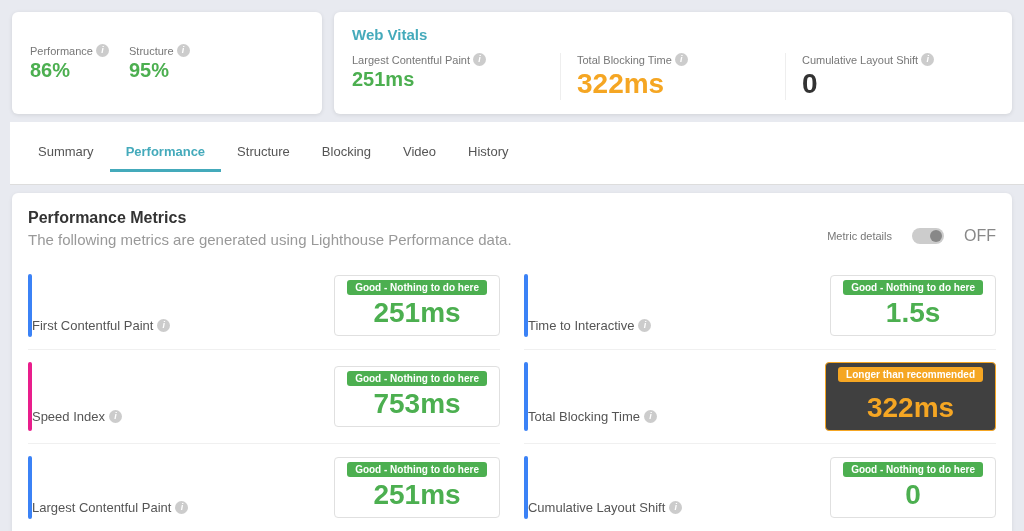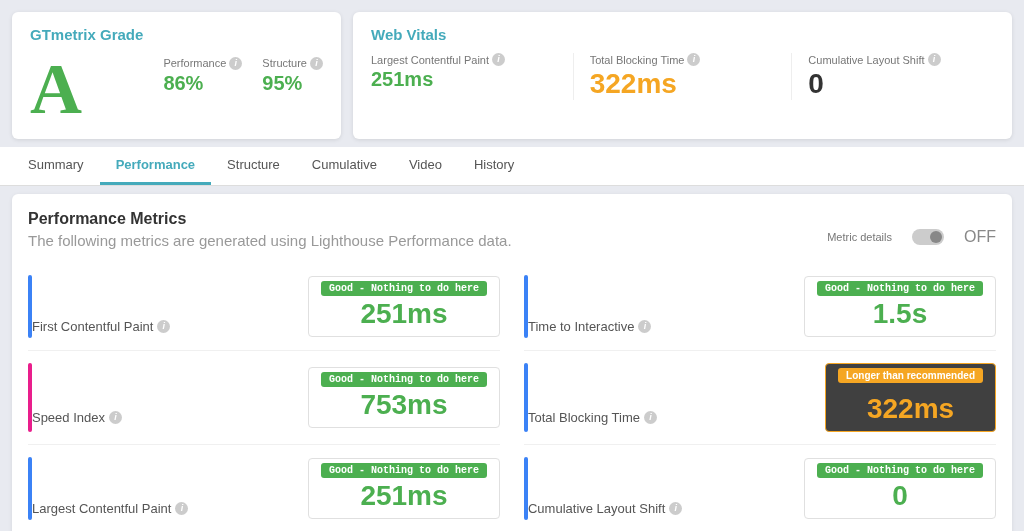--- a/index.html
+++ b/index.html
@@ -111,24 +111,24 @@
       text-align: center;
       line-height: 13px;
       cursor: pointer;
       font-style: italic;
       font-weight: bold;
     }
 
     
     .tabs-container {
       background: #fff;
-      padding: 0 12px;
+      padding: 12px 12px;
       border-bottom: 1px solid #ddd;
       display: flex;
-      margin: 0 0 8px 0;
+      margin: 0 0 8px 10px;
     }
 
     .tab {
       padding: 10px 16px;
       cursor: pointer;
       font-size: 13px;
       color: #555;
       border-bottom: 3px solid transparent;
       white-space: nowrap;
     }
@@ -252,21 +252,21 @@
     .badge {
       padding: 2px 8px;
       border-radius: 3px;
       font-size: 10px;
       font-weight: bold;
       color: #fff;
       margin-bottom: 2px;
       text-align: center;
     }
 
-    .badge-green { background: #4caf50; font-family: Liberation Mono, monospace; }
+    .badge-green { background: #4caf50; }
     .badge-orange { background: #f5a623; }
 
     .perf-number-green {
       font-size: 28px;
       font-weight: bold;
       color: #4caf50;
       text-align: center;
     }
 
     .perf-number-orange {
@@ -298,24 +298,20 @@
       align-items: center;
       margin-bottom: 12px;
     }
   </style>
 </head>
 <body>
 
 <div class="top-section">
 
   <div class="card gtmetrix-card">
-    <div>
-      <div class="section-title gtmetrix-title">GTmetrix Grade</div>
-      <div class="grade-letter">A</div>
-    </div>
     <div class="metrics-row">
       <div class="metric-item">
         <div class="metric-label">
           <span>Performance</span>
           <span class="info-icon">i</span>
         </div>
         <div class="metric-value-green">86%</div>
       </div>
       <div class="metric-item">
         <div class="metric-label">
@@ -352,21 +348,21 @@
         <div class="metric-value-black">0</div>
       </div>
     </div>
   </div>
 </div>
 
 <div class="tabs-container">
   <div class="tab">Summary</div>
   <div class="tab active">Performance</div>
   <div class="tab">Structure</div>
-  <div class="tab">Cumulative</div>
+  <div class="tab">Blocking</div>
   <div class="tab">Video</div>
   <div class="tab">History</div>
 </div>
 
 <div class="main-content">
   <div class="header-row">
     <div>
       <div class="content-title">Performance Metrics</div>
       <div class="content-subtitle">The following metrics are generated using Lighthouse Performance data.</div>
     </div>

